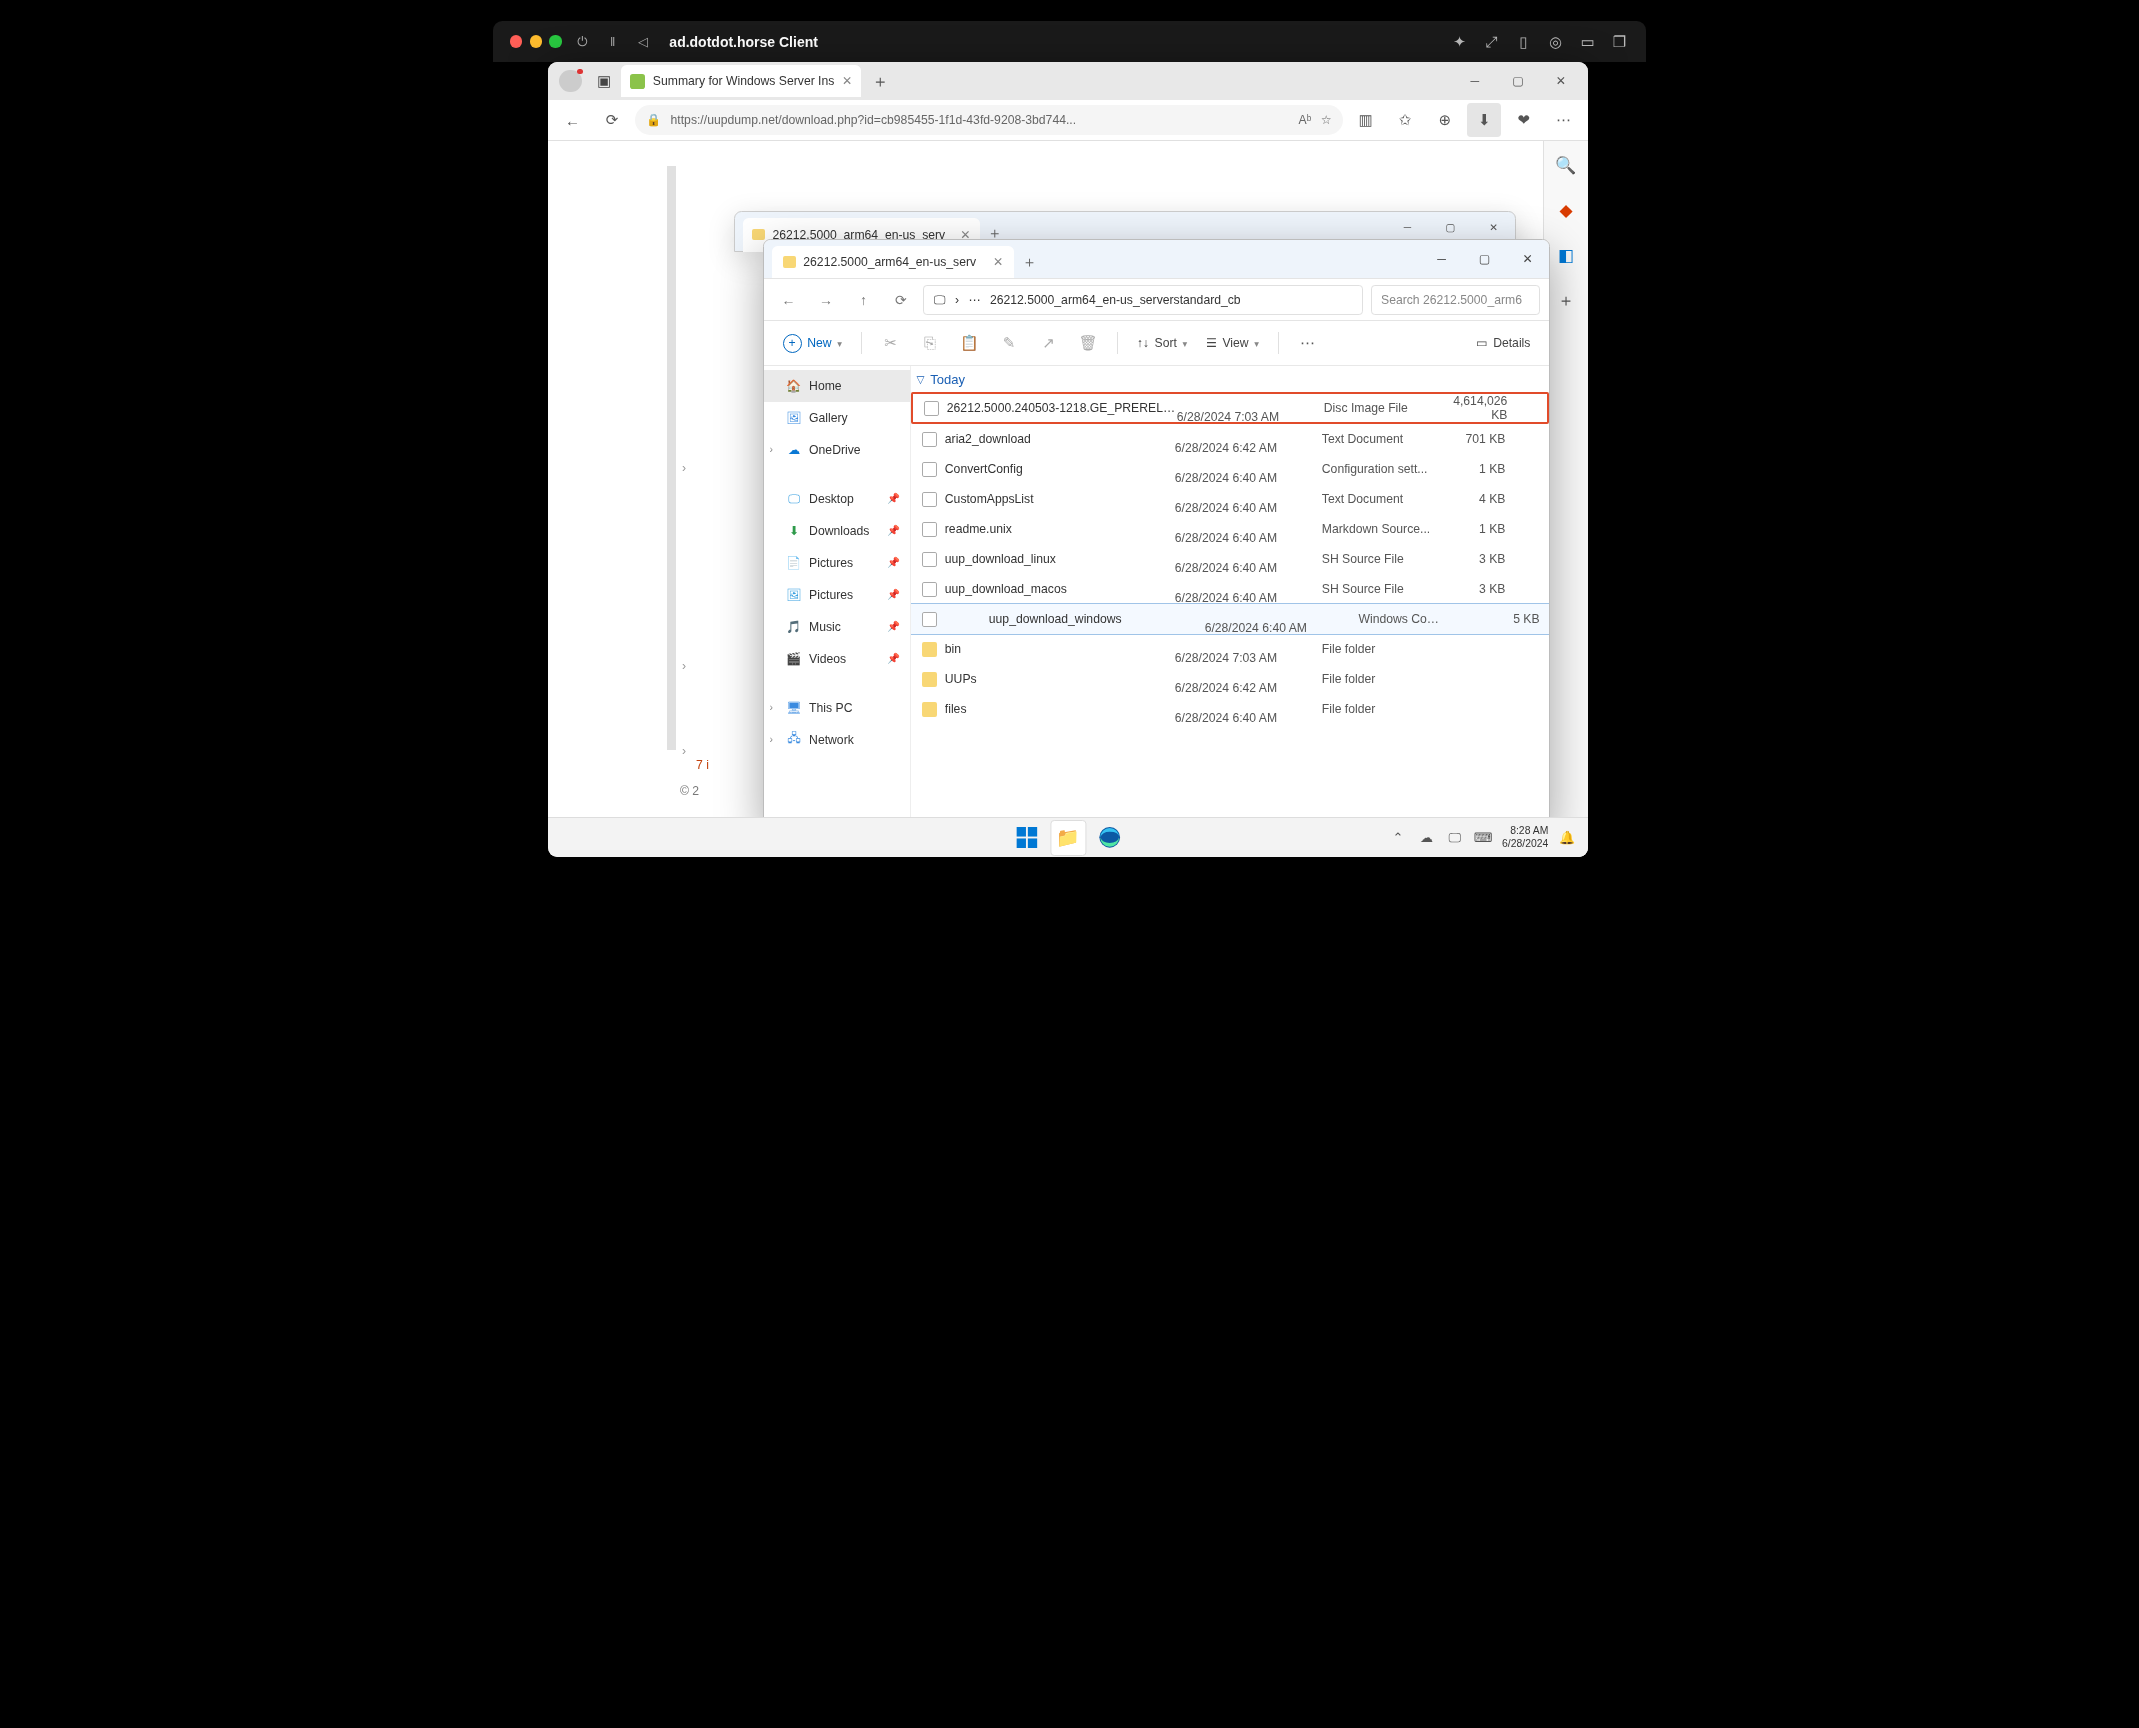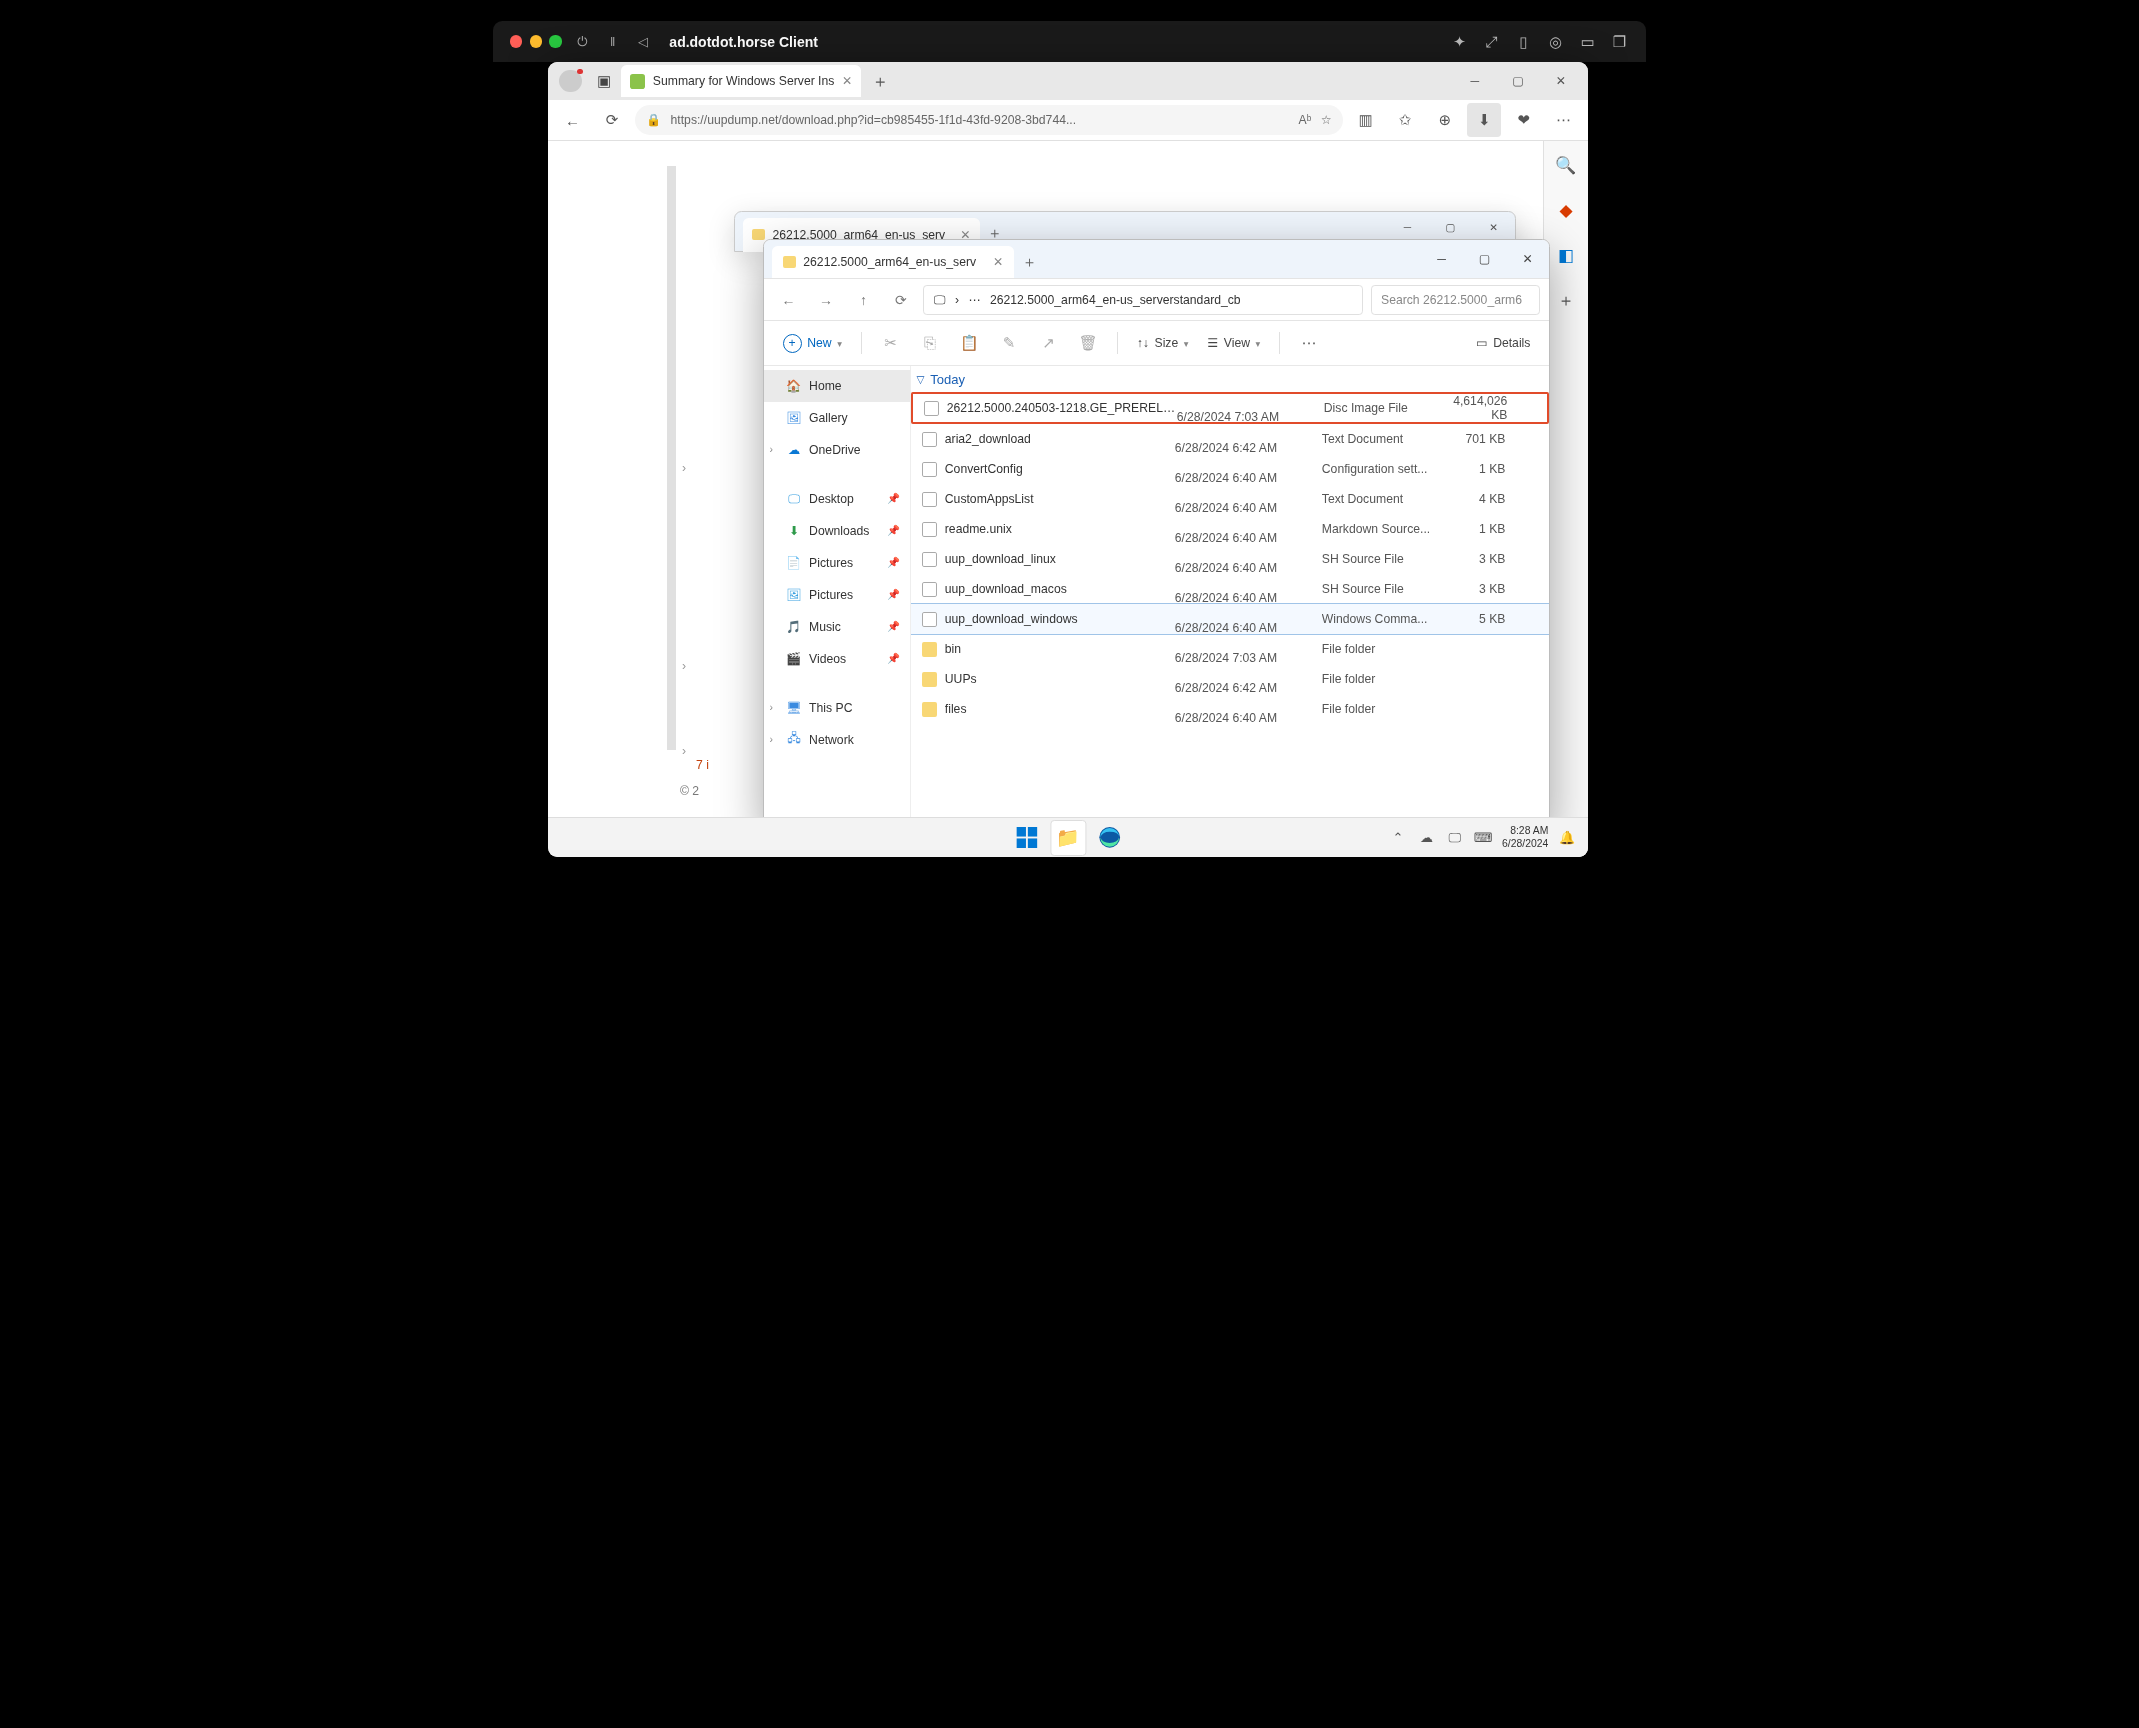--- a/index.html
+++ b/index.html
@@ -91,21 +91,21 @@
 .ico-pics { color: #3aa0e0; } .ico-music { color: #e06a3a; } .ico-videos { color: #7a3ae0; }
 .ico-pc { color: #3a8be0; } .ico-net { color: #3a8be0; }
 
 .ex-list { flex: 1; display: flex; flex-direction: column; overflow: hidden; }
 .ex-cols { height: 26px; display: flex; align-items: center; border-bottom: 0.9px solid #eee; font-size: 11.3px; color: #555; }
 .col-name { width: 260px; padding-left: 19px; } .col-date { width: 147px; } .col-type { width: 121px; } .col-size { width: 72px; text-align: right; padding-right: 9.4px; }
 .ex-rows { flex: 1; overflow-y: auto; position: relative; }
 .group-h { height: 26px; display: flex; align-items: center; gap: 5.6px; padding-left: 5.6px; font-size: 13px; color: #1a5fb4; }
 .group-h .tw { font-size: 10.4px; color: #1a5fb4; }
 .row { height: 30px; display: flex; align-items: center; font-size: 12.2px; color: #333; padding-left: 11.3px; }
-.row.sel { outline: 0.9px solid #a0c4e8; outline-offset: -0.9px; background: #f4f9ff; }
+.row.sel { outline: 0.9px solid #a0c4e8; outline-offset: -0.9px; background: #f4f9ff; gap: 44px; }
 .row.hl { border: 2.8px solid #e14b2a; border-radius: 1.9px; height: 32px; }
 .row .fi { width: 15px; height: 15px; margin-right: 7.5px; flex-shrink: 0; }
 .row .fi-file { border: 0.9px solid #aaa; border-radius: 1.9px; background: #fff; }
 .row .fi-fold { background: #f8d775; border-radius: 1.9px; }
 .row .nm { width: 230px; white-space: nowrap; overflow: hidden; text-overflow: ellipsis; }
 .row .dt { width: 147px; color: #555; margin-top: 18px; } .row .ty { width: 121px; color: #555; white-space: nowrap; overflow: hidden; text-overflow: ellipsis; }
 .row .sz { width: 72px; text-align: right; color: #555; padding-right: 9.4px; }
 
 .ex-status { height: 28px; border-top: 0.9px solid #eee; display: flex; align-items: center; padding: 0 11.3px; font-size: 11.3px; color: #555; }
 .ex-status .view-toggle { margin-left: auto; display: flex; gap: 3.8px; }
@@ -254,21 +254,21 @@
             <span style="font-size:9.4px;color:#888">▾</span>
         </div>
         <div class="ex-sep"></div>
         <div class="ex-tool-ico">✂</div>
         <div class="ex-tool-ico">⎘</div>
         <div class="ex-tool-ico">📋</div>
         <div class="ex-tool-ico">✎</div>
         <div class="ex-tool-ico">↗</div>
         <div class="ex-tool-ico">🗑</div>
         <div class="ex-sep"></div>
-        <div class="ex-tool">↑↓ <span>Size</span> <span style="font-size:9.4px;color:#888">▾</span></div>
+        <div class="ex-tool">↑↓ <span>Sort</span> <span style="font-size:9.4px;color:#888">▾</span></div>
         <div class="ex-tool">☰ <span>View</span> <span style="font-size:9.4px;color:#888">▾</span></div>
         <div class="ex-sep"></div>
         <div class="ex-tool-ico" style="color:#555">⋯</div>
         <div class="ex-tool-right">
           <div class="ex-tool">▭ <span>Details</span></div>
         </div>
       </div>
 
       <div class="ex-body">
         <div class="ex-side">

